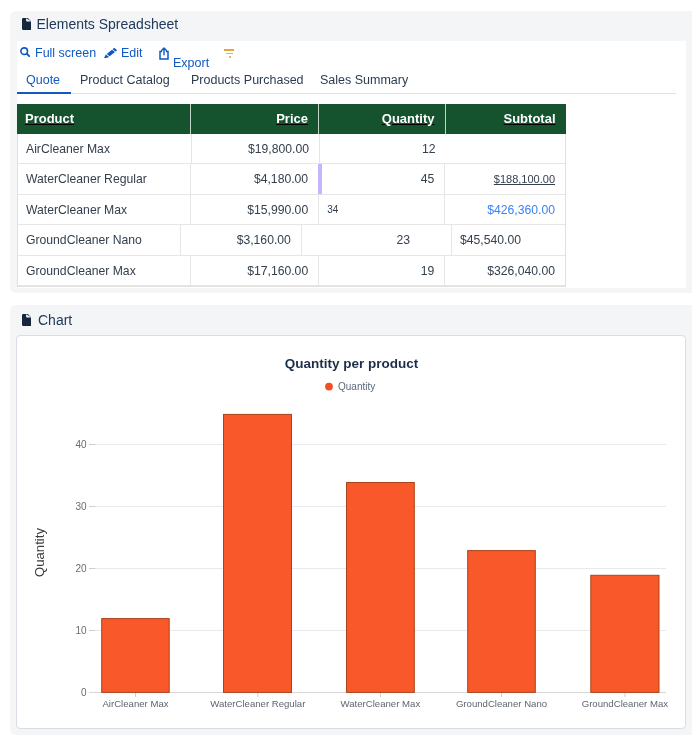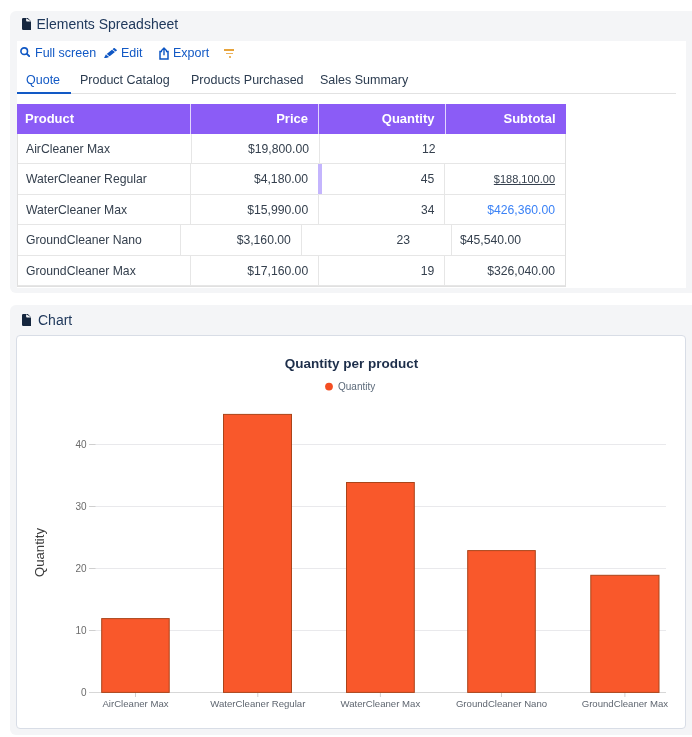--- a/index.html
+++ b/index.html
@@ -37,55 +37,55 @@
   <svg class="abs" style="left:104px; top:47.5px;" width="13" height="10.5" viewBox="0 0 16 16" preserveAspectRatio="none">
     <path fill="#0f57c4" d="M12.854.146a.5.5 0 0 0-.707 0L10.5 1.793 14.207 5.5l1.647-1.646a.5.5 0 0 0 0-.708l-3-3zm.646 6.061L9.793 2.5 3.293 9H3.5a.5.5 0 0 1 .5.5v.5h.5a.5.5 0 0 1 .5.5v.5h.5a.5.5 0 0 1 .5.5v.5h.5a.5.5 0 0 1 .5.5v.207l6.5-6.5zm-7.468 7.468A.5.5 0 0 1 6 13.5V13h-.5a.5.5 0 0 1-.5-.5V12h-.5a.5.5 0 0 1-.5-.5V11h-.5a.5.5 0 0 1-.5-.5V10h-.5a.499.499 0 0 1-.175-.032l-.179.178a.5.5 0 0 0-.11.168l-2 5a.5.5 0 0 0 .65.65l5-2a.5.5 0 0 0 .168-.11l.178-.178z"></path>
   </svg>
   <div class="toolbar-t" style="left:121px; top:46px;">Edit</div>
 
   <svg class="abs" style="left:159px; top:46.5px;" width="10" height="13" viewBox="0 0 10 13">
     <path d="M3.1 4.6 H1.0 V12.1 H9.0 V4.6 H6.9" fill="none" stroke="#0f57c4" stroke-width="1.5"></path>
     <line x1="5" y1="1.2" x2="5" y2="8.2" stroke="#0f57c4" stroke-width="1.4"></line>
     <path d="M2.6 3.4 L5 1 L7.4 3.4" fill="none" stroke="#0f57c4" stroke-width="1.4" stroke-linecap="round" stroke-linejoin="round"></path>
   </svg>
-  <div class="toolbar-t" style="left:173px; top:46px;">Export</div>
+  <div class="toolbar-t" style="left:173px; top:56px;">Export</div>
 
   <div class="abs" style="left:223.9px; top:49.3px; width:10.4px; height:1.7px; background:#e7a43c;"></div>
   <div class="abs" style="left:225.8px; top:52.7px; width:7.1px; height:1.6px; background:#ecb25c;"></div>
   <div class="abs" style="left:228.6px; top:56px;   width:2.6px; height:1.6px; background:#edb75f;"></div>
 
   <div class="abs" style="left:17px; top:70px; width:659px; height:23.5px; border-bottom:1px solid #e2e2e2;"></div>
   <div class="tab" style="left:26px; top:73px; color:#1259c5;">Quote</div>
   <div class="abs" style="left:17px; top:91.5px; width:53.5px; height:2px; background:#1259c5;"></div>
   <div class="tab" style="left:80px; top:73px;">Product Catalog</div>
   <div class="tab" style="left:191px; top:73px;">Products Purchased</div>
   <div class="tab" style="left:320px; top:73px;">Sales Summary</div>
 
   <div class="abs" id="tbl" style="left:17px; top:104px; width:549px; border:1px solid #e0e0e0; border-top:none;">
-      <div style="display:flex; background:#8b5cf6; height:30px; margin:0 -1px;">
+      <div style="display:flex; background:#14532d; height:30px; margin:0 -1px;text-decoration:underline;">
         <div style="width:172.5px; line-height:30px; color:#fff; font-weight:bold; font-size:13px; text-align:left; padding:0 10px 0 8px; ">Product</div>
         <div style="width:128.5px; line-height:30px; color:#fff; font-weight:bold; font-size:13px; text-align:right; padding:0 10px 0 8px; border-left:1px solid rgba(255,255,255,0.75);">Price</div>
         <div style="width:126.5px; line-height:30px; color:#fff; font-weight:bold; font-size:13px; text-align:right; padding:0 10px 0 8px; border-left:1px solid rgba(255,255,255,0.75);">Quantity</div>
         <div style="width:121.0px; line-height:30px; color:#fff; font-weight:bold; font-size:13px; text-align:right; padding:0 10px 0 8px; border-left:1px solid rgba(255,255,255,0.75);">Subtotal</div>
       </div>
       <div style="display:flex; height:30.4px; background:#fff; border-bottom:1px solid #e6e6e6; ">
         <div style="width:172.5px; line-height:30.4px; color:#35404e; font-size:12.2px; text-align:left; padding:0 10px 0 8px; ">AirCleaner Max</div>
         <div style="width:128.5px; line-height:30.4px; color:#35404e; font-size:12.2px; text-align:right; padding:0 10px 0 8px; border-left:1px solid #e6e6e6;">$19,800.00</div>
         <div style="width:126.5px; line-height:30.4px; color:#35404e; font-size:12.2px; text-align:right; padding:0 10px 0 8px; border-left:1px solid #e6e6e6;">12</div>
       </div>
       <div style="display:flex; height:30.4px; background:#fff; border-bottom:1px solid #e6e6e6; ">
         <div style="width:172.5px; line-height:30.4px; color:#35404e; font-size:12.2px; text-align:left; padding:0 10px 0 8px; ">WaterCleaner Regular</div>
         <div style="width:128.5px; line-height:30.4px; color:#35404e; font-size:12.2px; text-align:right; padding:0 10px 0 8px; border-left:1px solid #e6e6e6;">$4,180.00</div>
         <div style="width:126.5px; line-height:30.4px; color:#35404e; font-size:12.2px; text-align:right; padding:0 10px 0 8px; border-left:4px solid #c4b5fd;">45</div>
         <div style="width:121.0px; line-height:30.4px; color:#35404e; font-size:11px; text-align:right; padding:0 10px 0 8px; border-left:1px solid #e6e6e6;text-decoration:underline;">$188,100.00</div>
       </div>
       <div style="display:flex; height:30.4px; background:#fff; border-bottom:1px solid #e6e6e6; ">
         <div style="width:172.5px; line-height:30.4px; color:#35404e; font-size:12.2px; text-align:left; padding:0 10px 0 8px; ">WaterCleaner Max</div>
         <div style="width:128.5px; line-height:30.4px; color:#35404e; font-size:12.2px; text-align:right; padding:0 10px 0 8px; border-left:1px solid #e6e6e6;">$15,990.00</div>
-        <div style="width:126.5px; line-height:30.4px; color:#35404e; font-size:12px; text-align:right; padding:0 10px 0 8px; border-left:1px solid #e6e6e6;">34</div>
+        <div style="width:126.5px; line-height:30.4px; color:#35404e; font-size:10px; text-align:left; padding:0 10px 0 8px; border-left:1px solid #e6e6e6;">34</div>
         <div style="width:121.0px; line-height:30.4px; color:#3b82f6; font-size:12.2px; text-align:right; padding:0 10px 0 8px; border-left:1px solid #e6e6e6;">$426,360.00</div>
       </div>
       <div style="display:flex; height:30.4px; background:#fff; border-bottom:1px solid #e6e6e6; ">
         <div style="width:172.5px; line-height:30.4px; color:#35404e; font-size:12.2px; text-align:left; padding:0 10px 0 8px; ">GroundCleaner Nano</div>
         <div style="width:128.5px; line-height:30.4px; color:#35404e; font-size:12.2px; text-align:right; padding:0 10px 0 8px; border-left:1px solid #e6e6e6;">$3,160.00</div>
         <div style="width:126.5px; line-height:30.4px; color:#35404e; font-size:12.2px; text-align:right; padding:0 10px 0 8px; border-left:1px solid #e6e6e6;">23</div>
         <div style="width:121.0px; line-height:30.4px; color:#35404e; font-size:12.2px; padding:0 10px 0 8px; border-left:1px solid #e6e6e6;margin-left:31px;">$45,540.00</div>
       </div>
       <div style="display:flex; height:30.4px; background:#fff; border-bottom:1px solid #e6e6e6; ">
         <div style="width:172.5px; line-height:30.4px; color:#35404e; font-size:12.2px; text-align:left; padding:0 10px 0 8px; ">GroundCleaner Max</div>

